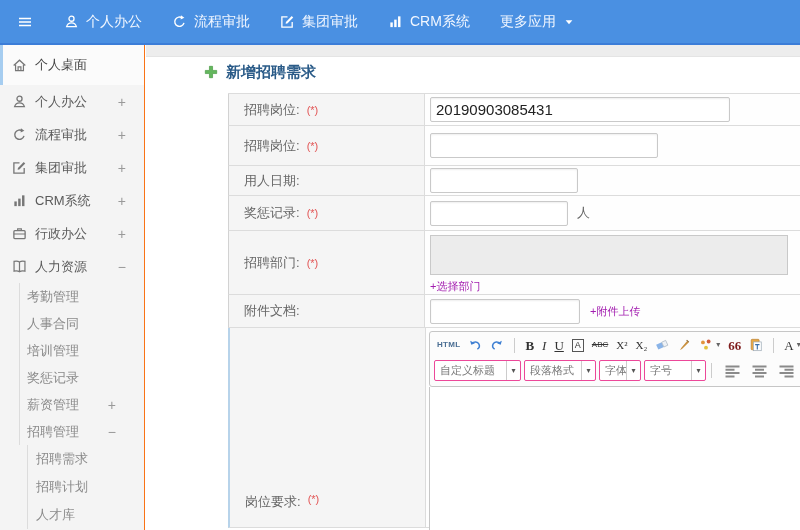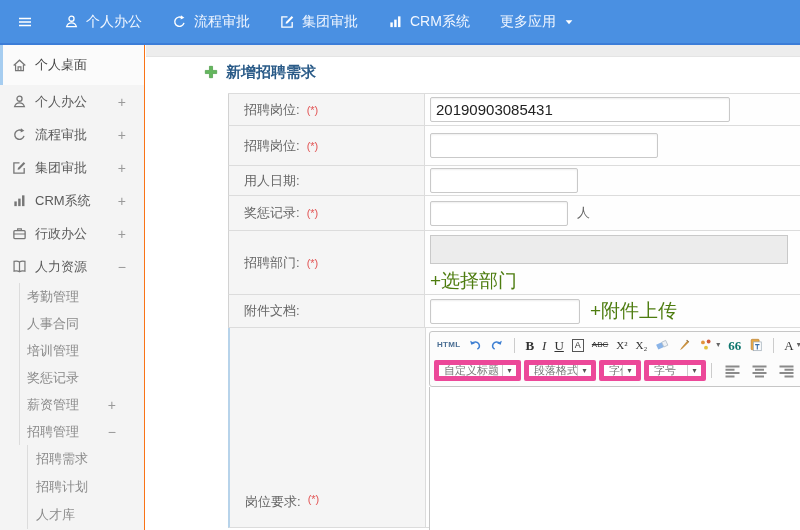--- a/index.html
+++ b/index.html
@@ -51,21 +51,21 @@
   .r5 { height:64px; } .r6 { height:33px; }
   .r7 { height:200px; border-left:2px solid #b7d3ea; }
   .r7 .f-label { align-items:flex-start; padding-top:165px; }
   .r7 .f-value { align-items:flex-start; padding:3px 0 0 3px; }
   .inp { height:25px; border:1px solid #c9c9c9; border-radius:2px; background:#fff;
     box-shadow:inset 0 1px 2px rgba(0,0,0,.07); padding:0 5px; font-size:13px; color:#222;
     font-family:"Liberation Sans","DejaVu Sans",sans-serif; outline:none; }
   .w300 { width:300px; font-size:15px; } .w228 { width:228px; } .w148 { width:148px; }
   .w138 { width:138px; } .w150 { width:150px; }
   .suffix { font-size:13px; color:#666; margin-left:9px; }
-  .blue-link { color:#4d7c0f; font-size:19px; text-decoration:none; cursor:pointer; white-space:nowrap; }
+  .blue-link { color:#a21caf; font-size:11px; text-decoration:none; cursor:pointer; white-space:nowrap; }
   .r5 .f-value { flex-direction:column; align-items:flex-start; justify-content:flex-start; padding-top:4px; }
   .dept-area { width:358px; height:40px; background:#ececec; border:1px solid #c9c9c9;
     resize:none; outline:none; }
   .r5 .blue-link { margin-top:4px; }
   .r6 .blue-link { margin-left:10px; }
 
   
   .editor { width:452px; }
   .ed-toolbar { border:1px solid #c6c6c6; border-radius:3px; background:#fcfcfc; }
   .ed-r1 { display:flex; align-items:center; height:26px; padding:0 7px; gap:8px; }
@@ -73,25 +73,25 @@
   .tbtn { display:inline-flex; align-items:center; cursor:pointer; color:#333;
     font-size:12px; line-height:1; user-select:none; }
   .tbtn .ic { width:14px; height:14px; }
   .t-html { font-size:8px; font-weight:bold; color:#4a6e93; letter-spacing:.3px; }
   .t-bold { font-family:"Liberation Serif","DejaVu Serif",serif; font-weight:bold; font-size:13px; }
   .t-italic { font-family:"Liberation Serif","DejaVu Serif",serif; font-style:italic; font-size:13px; }
   .t-underline { font-family:"Liberation Serif","DejaVu Serif",serif; text-decoration:underline; font-size:13px; }
   .t-boxed { border:1px solid #555; font-size:9px; padding:1px 2px; }
   .t-strike { font-size:8px; text-decoration:line-through; }
   .t-serif { font-family:"Liberation Serif","DejaVu Serif",serif; font-size:11px; }
-  .t-quote { font-family:"Liberation Serif","DejaVu Serif",serif; font-weight:bold; font-size:13px; color:#0f766e; }
+  .t-quote { font-family:"Liberation Serif","DejaVu Serif",serif; font-weight:bold; font-size:13px; color:#7f1d1d; }
   .t-fontcolor { font-family:"Liberation Serif","DejaVu Serif",serif; font-size:13px; }
   .car2 { font-size:8px; color:#666; margin-left:3px; }
   .tsep { width:1px; height:15px; background:#ccc; margin:0 2px; flex:none; }
-  .ed-select { height:21px; border:5px solid #ec4899; border-radius:2px; background:#fff;
+  .ed-select { height:21px; border:1px solid #ec4899; border-radius:2px; background:#fff;
     display:flex; align-items:stretch; cursor:pointer; flex:none; }
   .ed-select .lbl { flex:1; display:flex; align-items:center; padding:0 5px; font-size:11px; color:#777; white-space:nowrap; overflow:hidden; }
   .ed-select .car { width:14px; border-left:1px solid #ccc; display:flex; align-items:center; justify-content:center; font-size:8px; color:#555; }
   .sel-heading { width:87px; } .sel-format { width:72px; } .sel-font { width:42px; } .sel-size { width:62px; }
   .al-ic { width:17px; height:13px; cursor:pointer; flex:none; margin-left:7px; }
   .al-ic svg { width:100%; height:100%; }
   .ed-body { height:160px; background:#fff; border-left:1px solid #c6c6c6; border-right:1px solid #c6c6c6; }
 </style>
 </head>
 <body>

